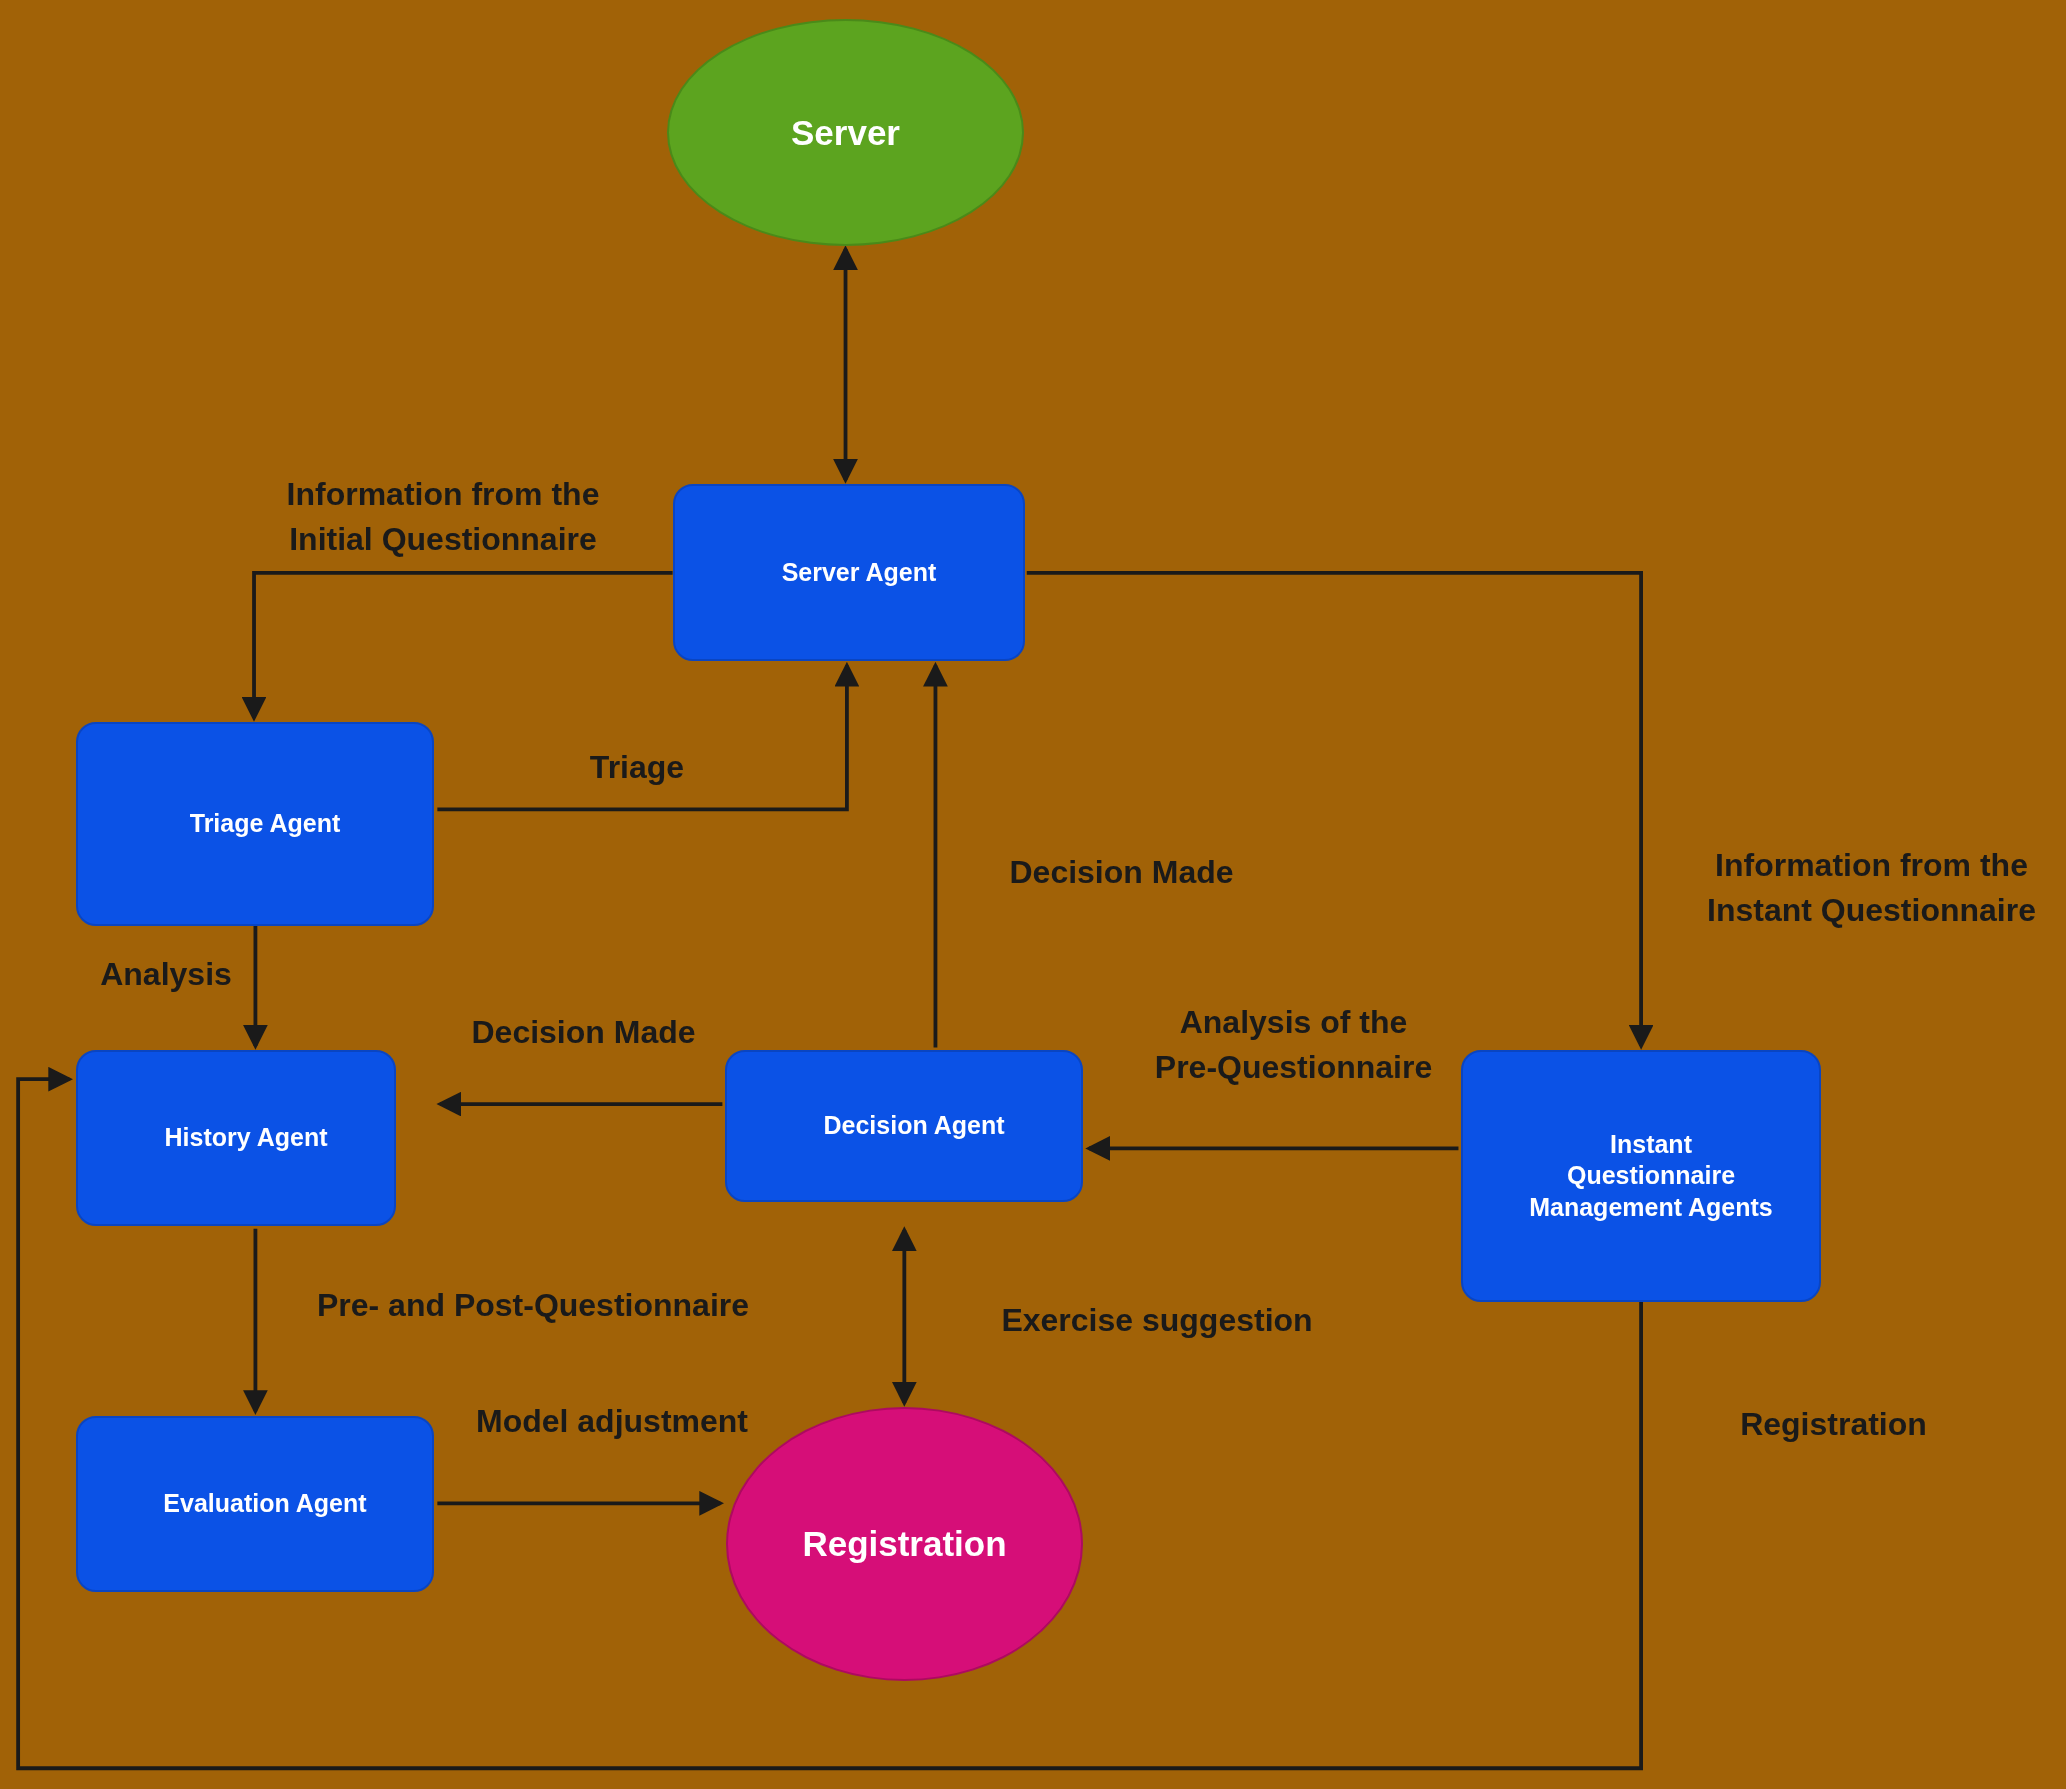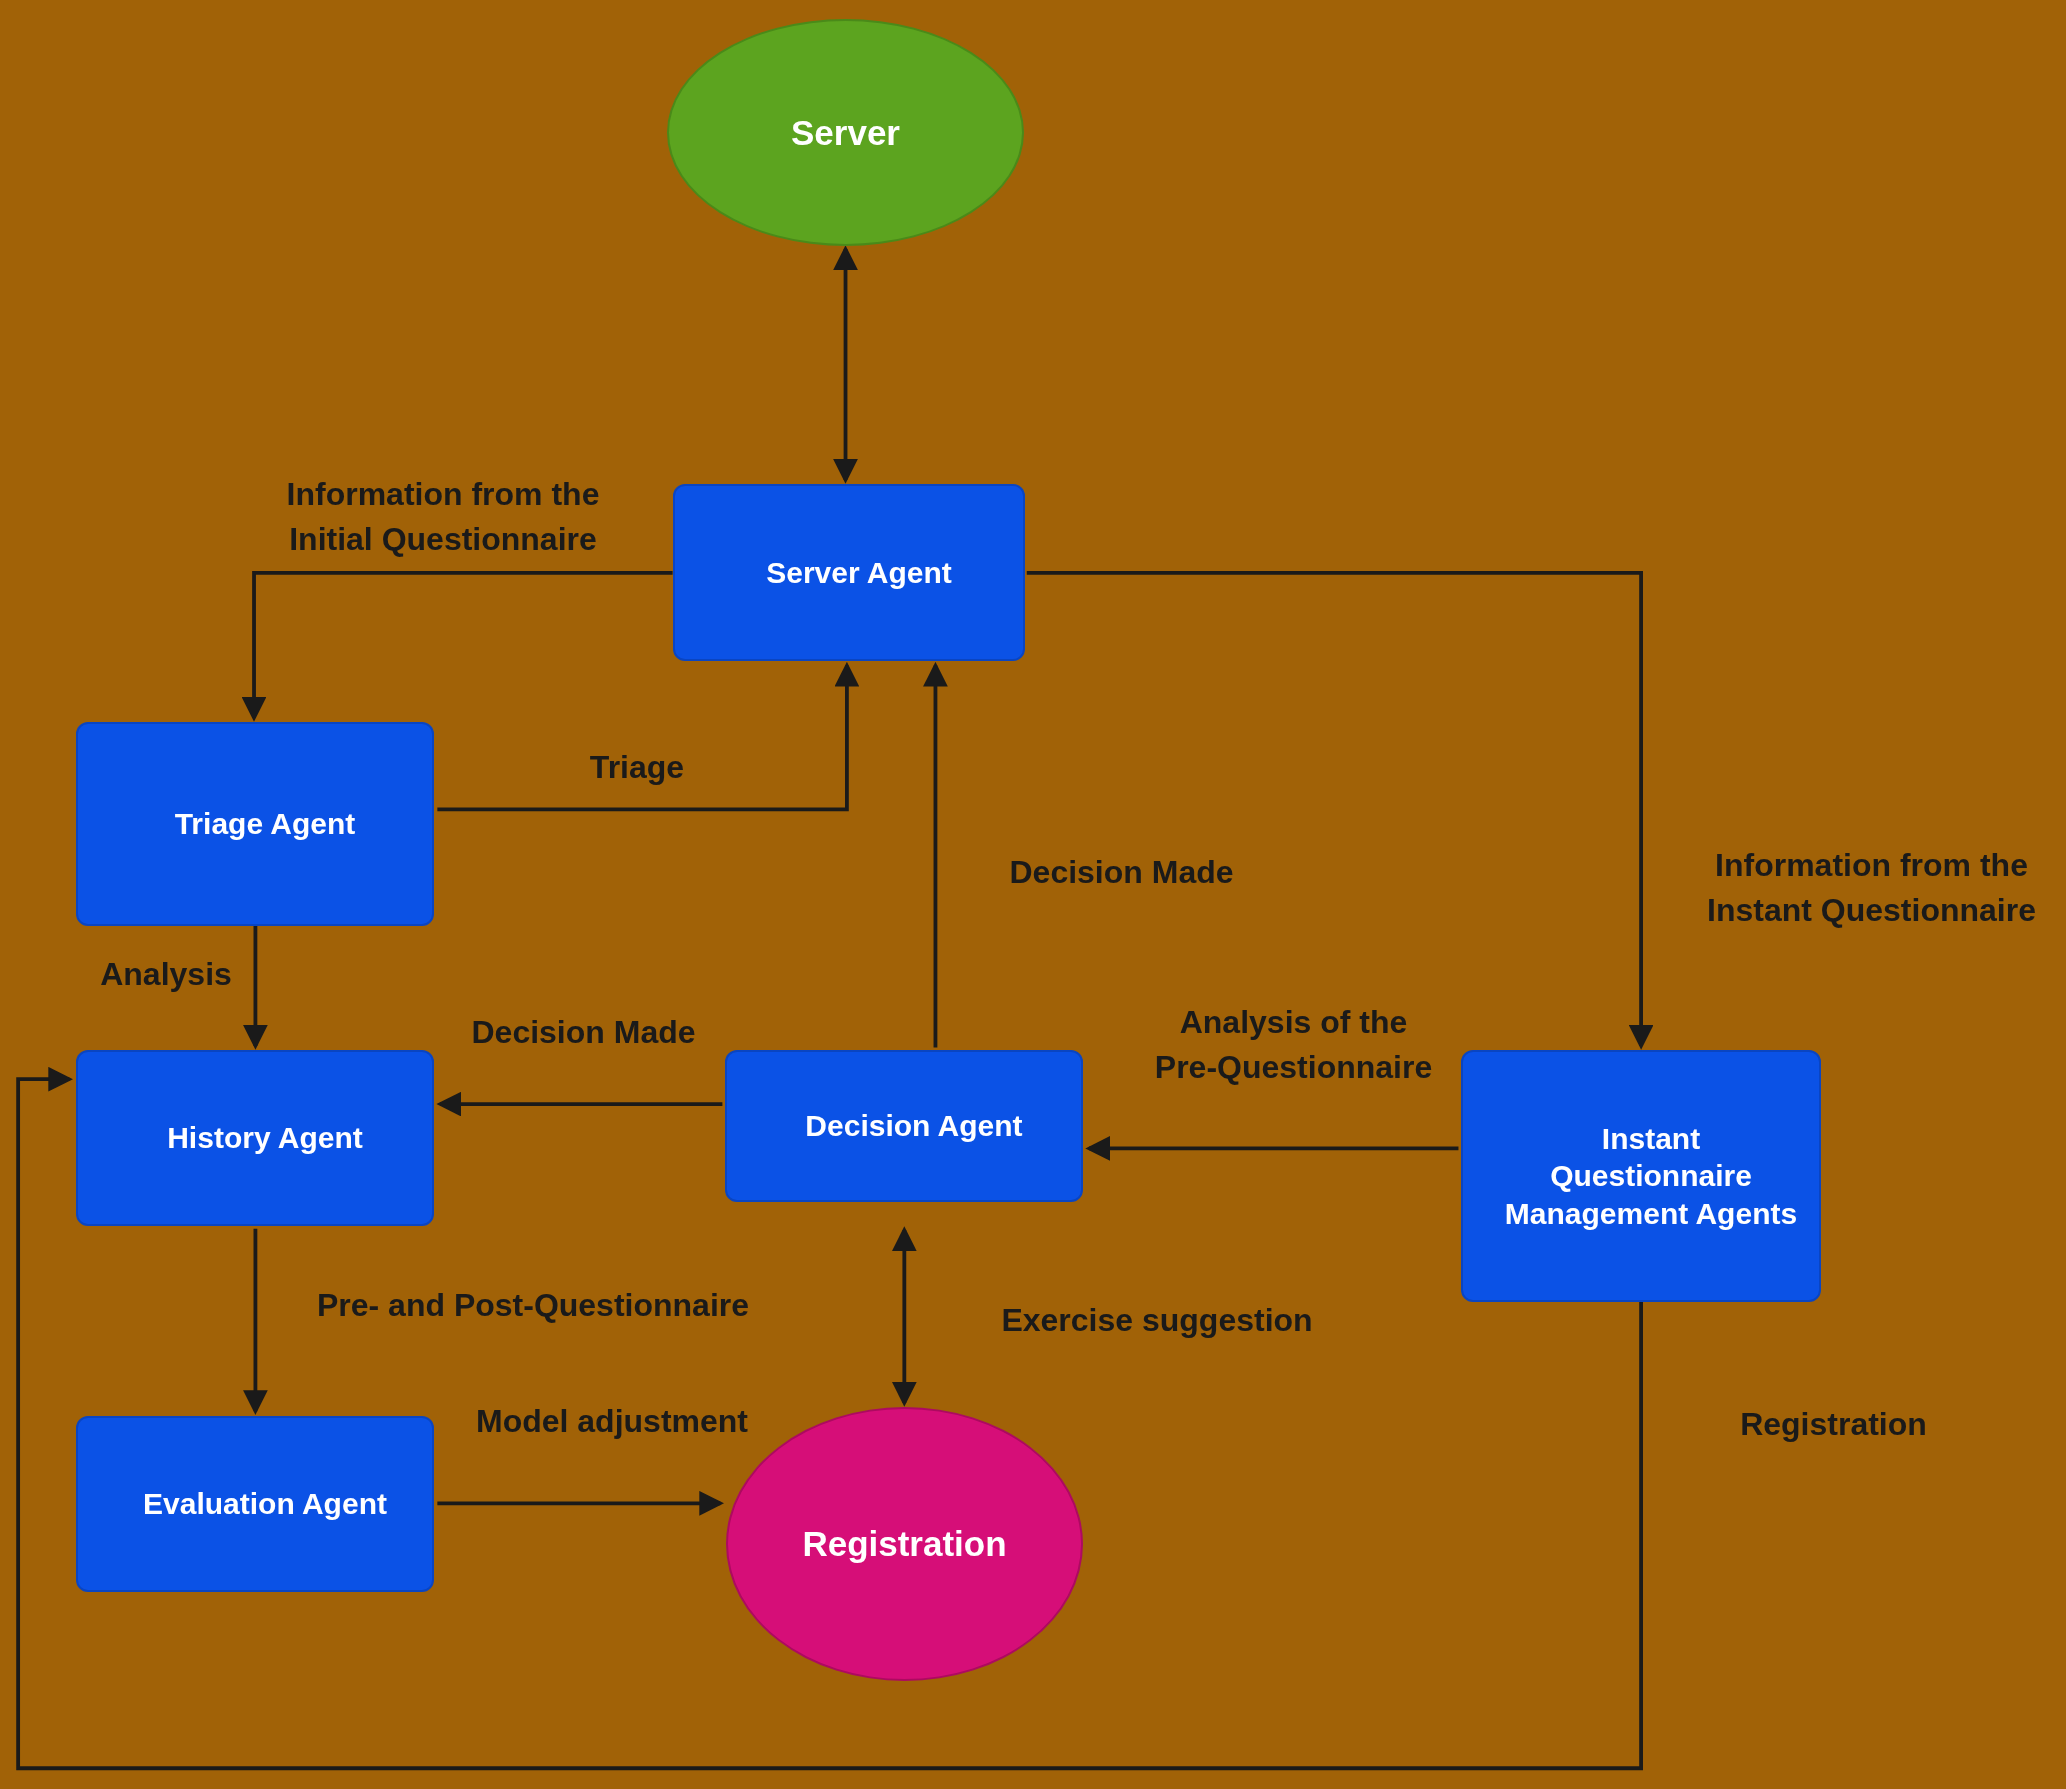--- a/index.html
+++ b/index.html
@@ -23,22 +23,22 @@
     text-align:center;
     color:var(--node-text,#ffffff);
     font-weight:700;
     white-space:pre-line;
     box-sizing:border-box;
     z-index:2;
   }
   .node.rect{
     background:var(--agent-blue,#0b52e6);
     border:2.8px solid var(--agent-blue-border,#0a45c2);
-    border-radius:12px;
-    font-size:30px;
+    border-radius:20px;
+    font-size:25px;
     line-height:1.25;
     padding-left:20px;
   }
   .node.ellipse{
     border-radius:50%;
     font-size:35px;
   }
   .node.ellipse.green{
     background:var(--server-green,#5ca41f);
     border:2.8px solid var(--server-green-border,#4a8a19);
@@ -82,21 +82,21 @@
     <path class="edge" d="M 632 2173 L 1041 2173" marker-end="url(#arrowhead)"></path>
     <path class="edge" d="M 2372 1806 L 2372 2556 L 26 2556 L 26 1560 L 100 1560" marker-end="url(#arrowhead)"></path>
   </svg>
 
   <div class="node ellipse green" style="left:667px;top:19.4px;width:357px;height:227px;">Server</div>
 
   <div class="node rect" style="left:673px;top:484px;width:352px;height:177px;">Server Agent</div>
 
   <div class="node rect" style="left:76px;top:722px;width:358px;height:204px;">Triage Agent</div>
 
-  <div class="node rect" style="left:76px;top:1050px;width:358px;height:176px;">History Agent</div>
+  <div class="node rect" style="left:76px;top:1050px;width:320px;height:176px;">History Agent</div>
 
   <div class="node rect" style="left:725px;top:1050px;width:358px;height:152px;">Decision Agent</div>
 
   <div class="node rect" style="left:1461px;top:1050px;width:360px;height:252px;">Instant
 Questionnaire
 Management Agents</div>
 
   <div class="node rect" style="left:76px;top:1416px;width:358px;height:176px;">Evaluation Agent</div>
 
   <div class="node ellipse magenta" style="left:726px;top:1407px;width:357px;height:274px;">Registration</div>

